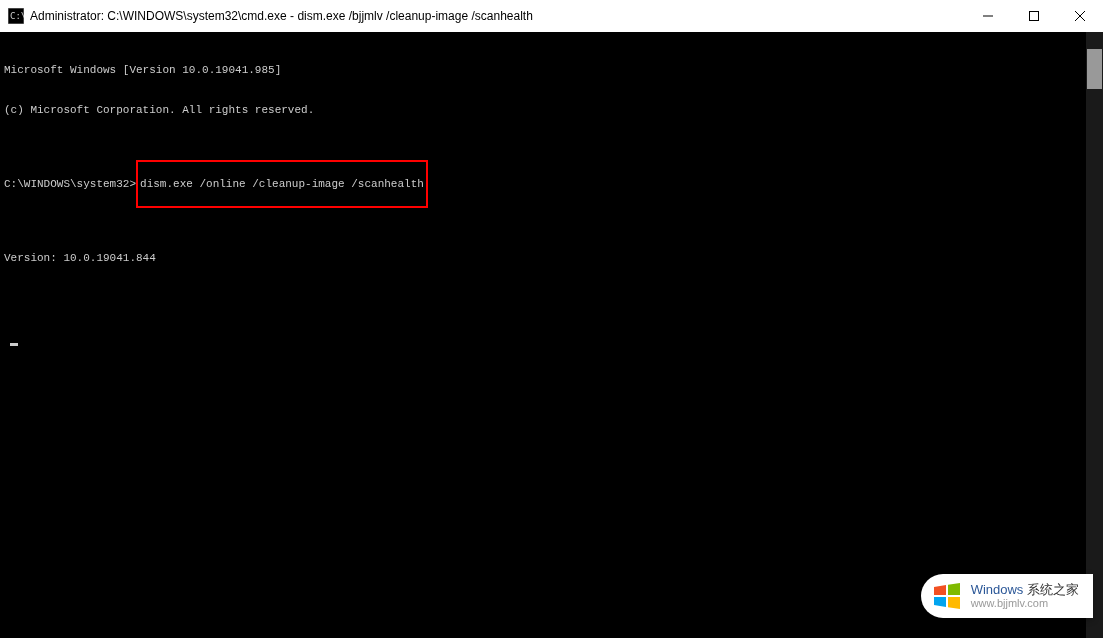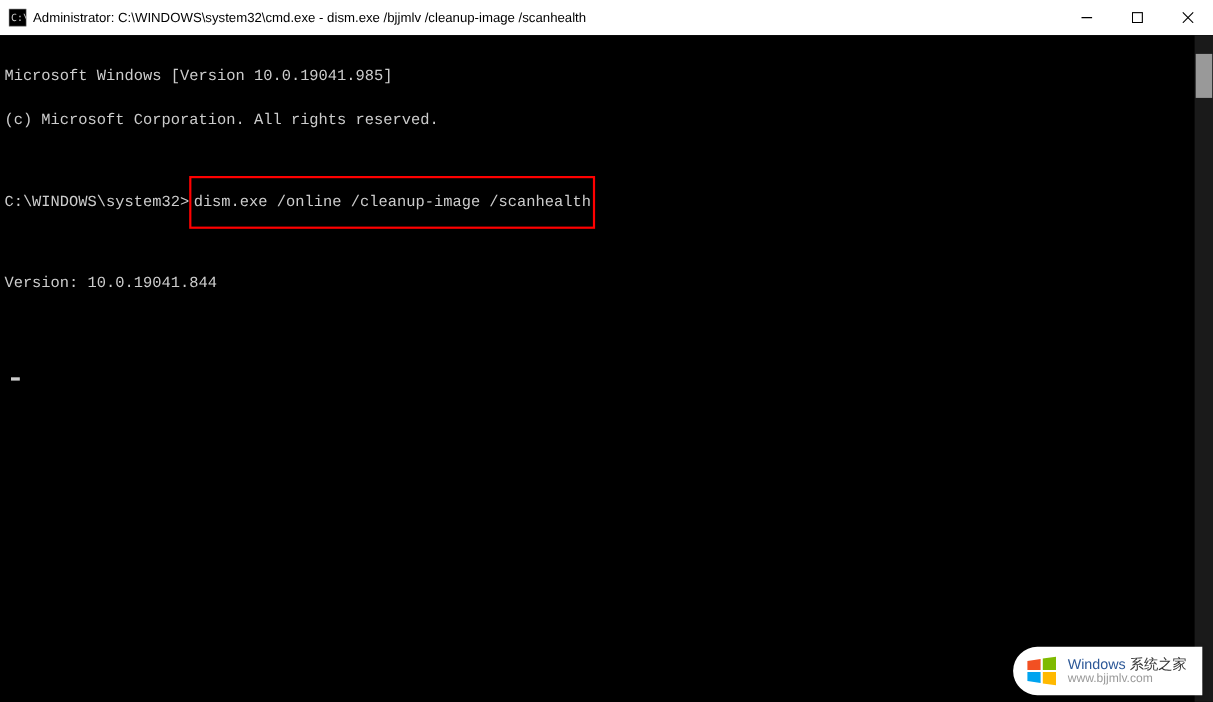--- a/index.html
+++ b/index.html
@@ -58,21 +58,21 @@
       height: 10px;
     }
     .terminal {
       position: absolute;
       top: 32px;
       left: 0;
       right: 0;
       bottom: 0;
       background: #000;
       color: #ccc;
-      font-size: 14px;
+      font-size: 11px;
       line-height: 20px;
       padding: 8px 4px;
       white-space: pre;
       overflow: hidden;
     }
     .terminal-line {
       display: block;
     }
     .highlight-box {
       border: 2px solid #ff0000;
@@ -99,21 +99,21 @@
     .scrollbar-thumb {
       position: absolute;
       top: 17px;
       width: 15px;
       left: 1px;
       height: 40px;
       background: #999;
     }
     .watermark {
       position: absolute;
-      bottom: 6px;
+      bottom: 20px;
       right: 10px;
       background: #fff;
       border-radius: 28px 0 0 28px;
       padding: 6px 14px 6px 10px;
       display: flex;
       align-items: center;
       gap: 8px;
       box-shadow: 0 2px 6px rgba(0,0,0,0.3);
     }
     .watermark-logo {

